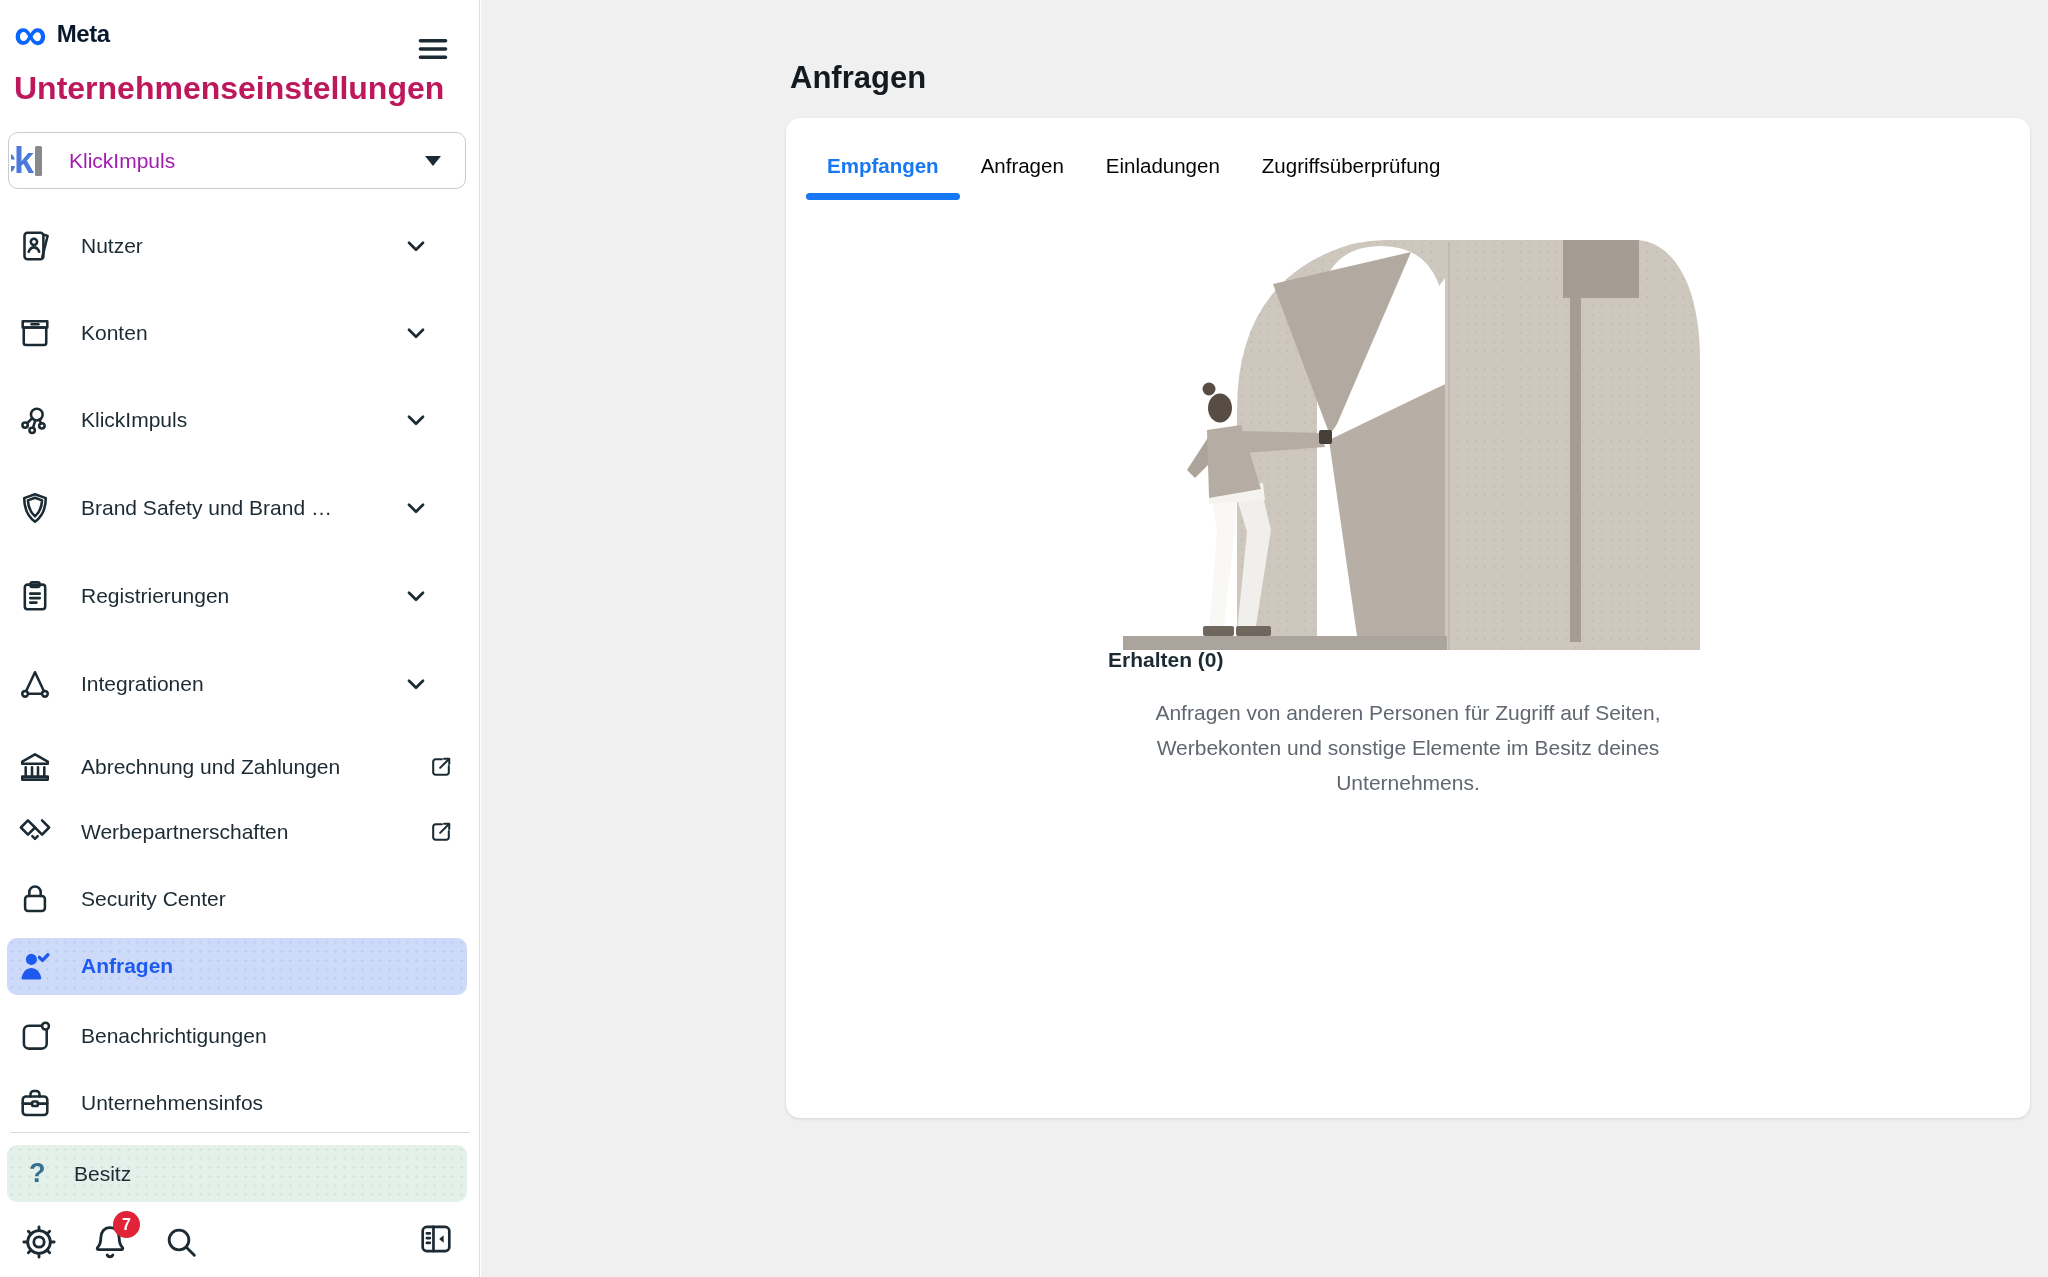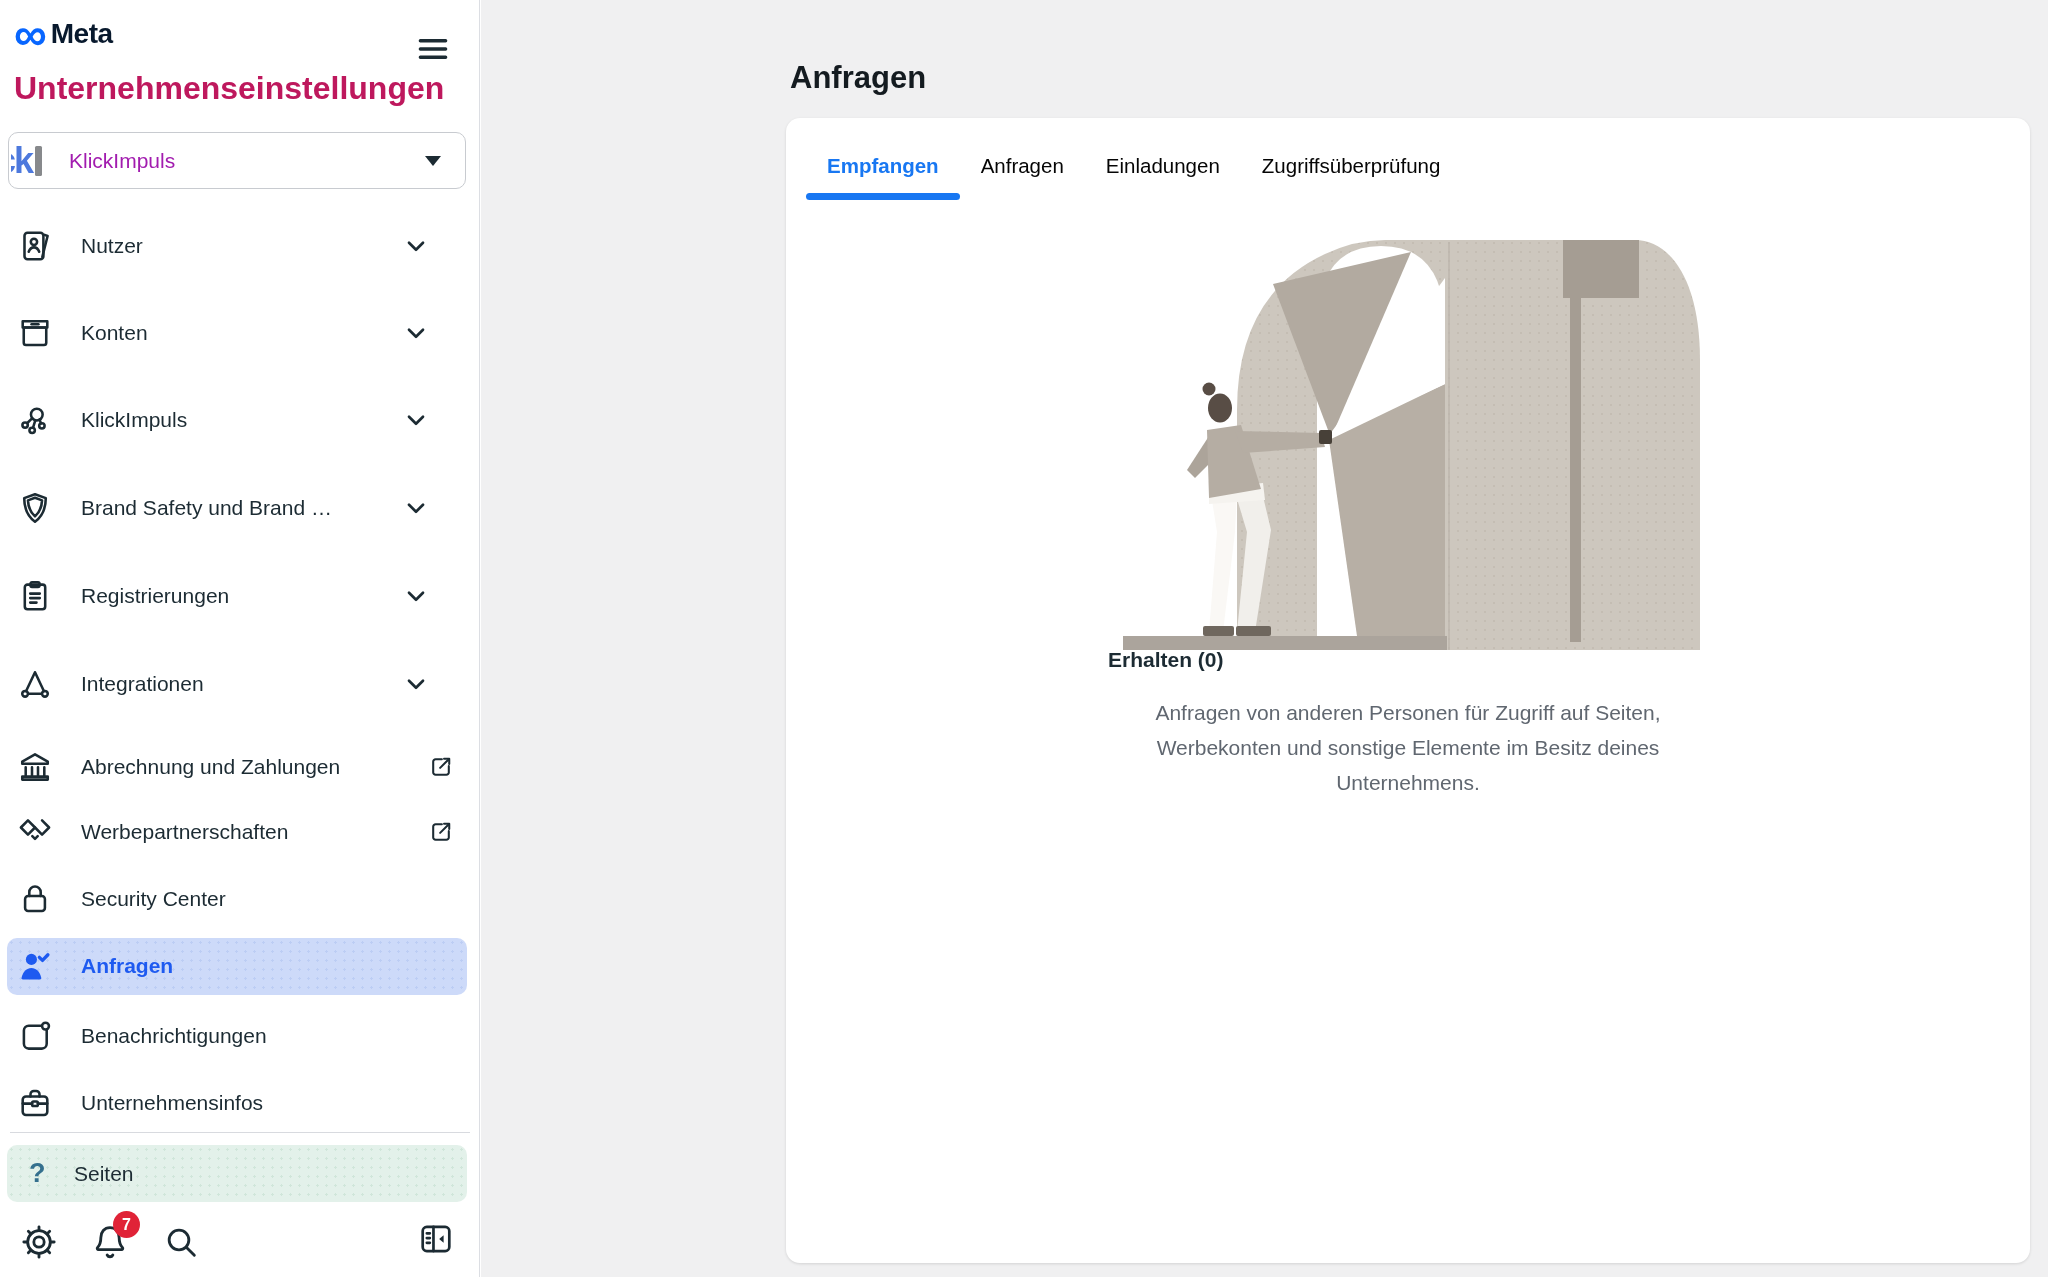--- a/index.html
+++ b/index.html
@@ -3,21 +3,21 @@
 <meta charset="utf-8">
 <style>
   html,body{margin:0;padding:0;}
   body{width:2048px;height:1277px;font-family:"Liberation Sans",sans-serif;background:#fff;color:#1c2b33;}
   #app{position:relative;width:2048px;height:1277px;overflow:hidden;background:#fff;}
 
   
   .sidebar{position:absolute;left:0;top:0;width:480px;height:1277px;background:#fff;border-right:1px solid #dcdee3;box-sizing:border-box;}
   .logo-row{position:absolute;left:14px;top:14px;display:flex;align-items:center;}
   .meta-infinity{font-size:46px;font-weight:700;color:#0866ff;line-height:40px;letter-spacing:-2px;}
-  .meta-word{font-size:28px;font-weight:700;letter-spacing:-0.5px;margin-left:6px;color:#08192d;}
+  .meta-word{font-size:24px;font-weight:700;letter-spacing:-0.5px;margin-left:12px;color:#08192d;}
   .hamburger{position:absolute;left:414px;top:30px;width:38px;height:38px;cursor:pointer;}
   .sidebar-title{position:absolute;left:14px;top:70px;width:466px;font-size:32px;font-weight:700;white-space:nowrap;overflow:hidden;color:#be185d;}
 
   .biz-selector{position:absolute;left:8px;top:132px;width:458px;height:57px;border:1.5px solid #c8cbd0;border-radius:10px;box-sizing:border-box;display:flex;align-items:center;background:#fff;cursor:pointer;}
   .biz-logo{width:44px;height:44px;margin-left:2px;border-radius:4px;overflow:hidden;display:flex;align-items:center;flex:none;}
   .biz-logo-frag{font-size:36px;font-weight:700;color:#4d79dd;margin-left:-15px;letter-spacing:-2px;line-height:44px;}
   .biz-logo-bar{width:7px;height:30px;background:#87898c;border-radius:1.5px;margin-left:3px;flex:none;}
   .biz-name{font-size:21px;font-weight:400;margin-left:14px;color:#a21caf;}
   .biz-caret{margin-left:auto;margin-right:24px;width:0;height:0;border-left:8px solid transparent;border-right:8px solid transparent;border-top:10px solid #1c2b33;}
 
@@ -35,21 +35,21 @@
 
   .bottom-bar{position:absolute;left:0;top:1218px;width:480px;height:50px;}
   .bbtn{position:absolute;width:40px;height:40px;cursor:pointer;}
   .badge{position:absolute;left:113px;top:1211px;min-width:27px;height:27px;border-radius:14px;background:#e02337;color:#fff;font-size:16px;font-weight:700;display:flex;align-items:center;justify-content:center;z-index:3;}
 
   svg.oicon{stroke:#1c2b33;fill:none;stroke-width:1.7;stroke-linecap:round;stroke-linejoin:round;}
 
   
   .main{position:absolute;left:481px;top:0;width:1567px;height:1277px;background:#f0f0f1;}
   .main-title{position:absolute;left:309px;top:60px;font-size:31px;font-weight:800;color:#141b20;}
-  .card{position:absolute;left:305px;top:118px;width:1244px;height:1145px;background:#fff;border-radius:14px;box-shadow:0 1px 3px rgba(0,0,0,0.12);}
+  .card{position:absolute;left:305px;top:118px;width:1244px;height:1000px;background:#fff;border-radius:14px;box-shadow:0 1px 3px rgba(0,0,0,0.12);}
   .tabs{display:flex;margin:28px 0 0 20px;}
   .tab{position:relative;padding:8px 21px 22px;font-size:20.5px;color:#050505;cursor:pointer;white-space:nowrap;}
   .tab.active{color:#1877f2;font-weight:700;}
   .tab.active::after{content:"";position:absolute;left:0;right:0;bottom:0;height:7px;border-radius:4px;background:#1877f2;}
   .illustration{position:absolute;left:337px;top:114px;width:580px;height:420px;}
   .empty-title{position:absolute;left:322px;top:530px;width:600px;text-align:left;font-size:21px;font-weight:700;color:#1c2b33;}
   .empty-desc{position:absolute;left:332px;top:577px;width:580px;text-align:center;font-size:21px;line-height:35px;color:#606770;}
 </style>
 </head>
 <body>
@@ -239,21 +239,21 @@
             <rect x="10.1" y="11" width="3.8" height="3" rx=".9"></rect>
           </svg>
       </span>
       <span class="nav-label">Unternehmensinfos</span>
     </div>
 
     <div class="divider"></div>
 
     <div class="help-row">
       <span class="help-q">?</span>
-      <span class="help-label">Seiten</span>
+      <span class="help-label">Besitz</span>
     </div>
 
     <div class="bottom-bar">
       <span class="bbtn" style="left:19px;top:4px">
         <svg class="oicon" width="40" height="40" viewBox="0 0 24 24">
             <circle cx="12" cy="12" r="3.1"></circle>
             <circle cx="12" cy="12" r="6.8"></circle>
             <path d="M12 2.9v2.3M12 18.8v2.3M2.9 12h2.3M18.8 12h2.3M5.6 5.6l1.6 1.6M16.8 16.8l1.6 1.6M18.4 5.6l-1.6 1.6M7.2 16.8l-1.6 1.6"></path>
           </svg>
       </span>

